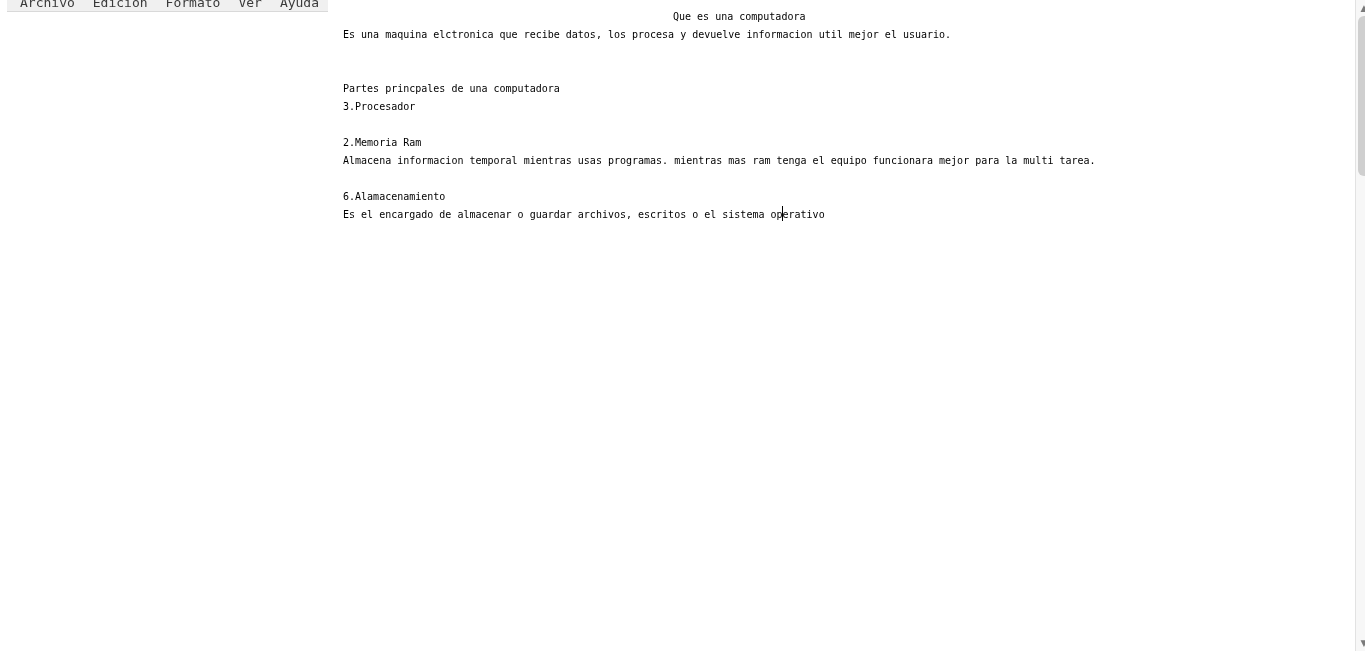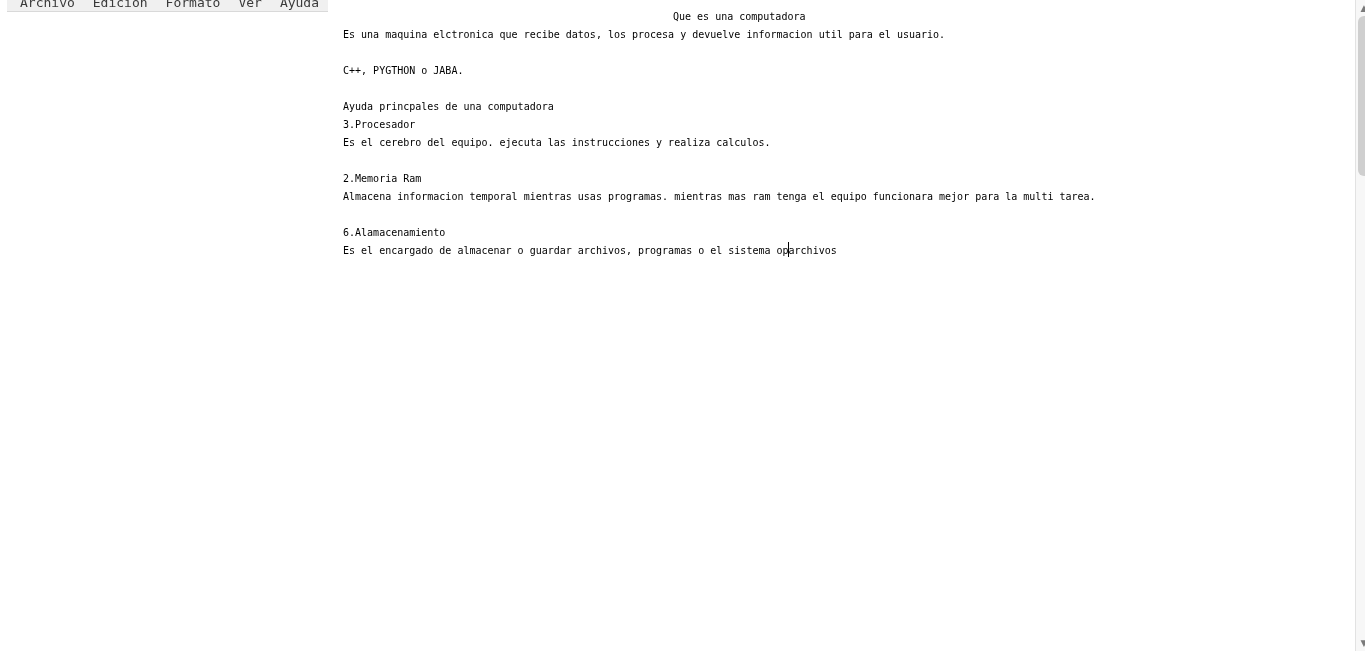--- a/index.html
+++ b/index.html
@@ -125,33 +125,31 @@
     <div class="menubar-item">Edicion</div>
     <div class="menubar-item">Formato</div>
     <div class="menubar-item">Ver</div>
     <div class="menubar-item">Ayuda</div>
   </div>
 
   <div class="doc-area">
 
     <div class="text-canvas">
       <div class="doc-line centered">Que es una computadora</div>
-      <div class="doc-line">Es una maquina elctronica que recibe datos, los procesa y devuelve informacion util para el usuario.</div>
+      <div class="doc-line">Es una maquina elctronica que recibe datos, los procesa y devuelve informacion util mejor el usuario.</div>
       <div class="doc-line"></div>
-      <div class="doc-line">C++, PYGTHON o JABA.</div>
       <div class="doc-line"></div>
-      <div class="doc-line">Ayuda princpales de una computadora</div>
+      <div class="doc-line">Partes princpales de una computadora</div>
       <div class="doc-line">3.Procesador</div>
-      <div class="doc-line">Es el cerebro del equipo. ejecuta las instrucciones y realiza calculos.</div>
       <div class="doc-line"></div>
       <div class="doc-line">2.Memoria Ram</div>
       <div class="doc-line">Almacena informacion temporal mientras usas programas. mientras mas ram tenga el equipo funcionara mejor para la multi tarea.</div>
       <div class="doc-line"></div>
       <div class="doc-line">6.Alamacenamiento</div>
-      <div class="doc-line"><span>Es el encargado de almacenar o guardar archivos, programas o el sistema op</span><span class="caret"></span><span>archivos</span></div>
+      <div class="doc-line"><span>Es el encargado de almacenar o guardar archivos, escritos o el sistema op</span><span class="caret"></span><span>erativo</span></div>
     </div>
 
     <div class="scrollbar">
       <div class="sb-arrow">▲</div>
       <div class="sb-track">
         <div class="sb-thumb"></div>
       </div>
       <div class="sb-arrow">▼</div>
     </div>
 

